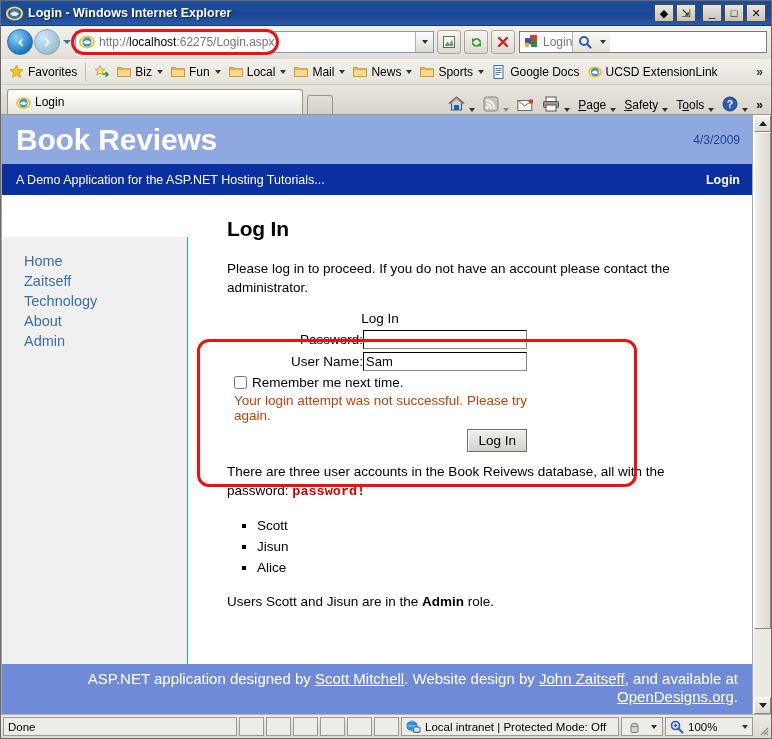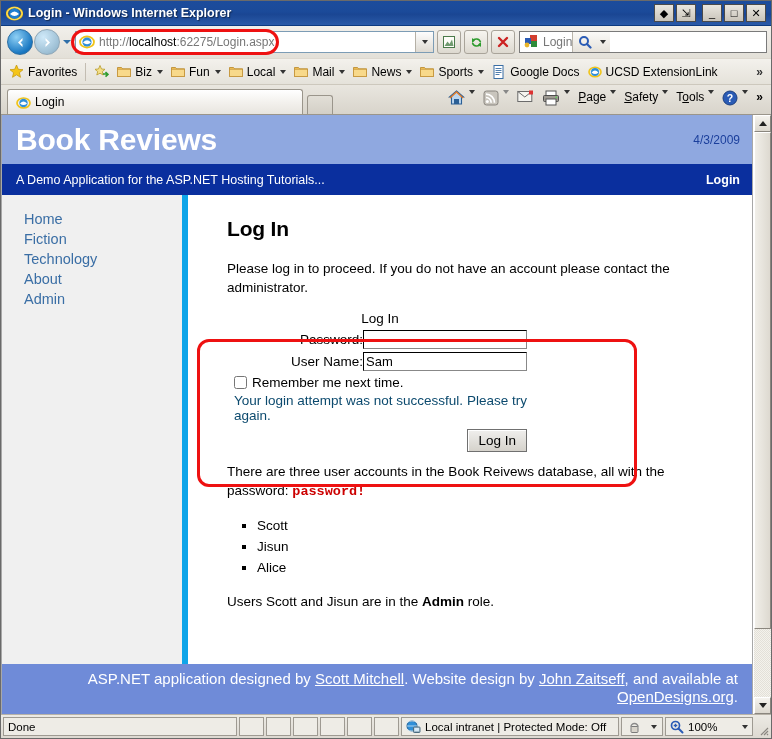--- a/index.html
+++ b/index.html
@@ -184,21 +184,21 @@
     background: linear-gradient(180deg,#e2dfd7,#d3cfc6);
     border: 1px solid #9a958b; border-bottom:none;
     border-radius: 3px 3px 0 0;
     margin-left: 4px;
   }
   #cmdbar {
     margin-left: auto; display:flex; align-items:center; height:26px; padding-right:4px; gap:0;
     font-size: 12px;
   }
   .cmd {
-    display:flex;align-items:flex-start;height:22px;padding:0 4px;white-space:nowrap;
+    display:flex;align-items:flex-end;height:22px;padding:0 4px;white-space:nowrap;
   }
   .cmd u { text-decoration: underline; }
   .cmd .tri { margin-left:4px; }
   .cmd .tri.gray { border-top-color:#888; }
 
   
   #viewport {
     flex: 1 1 auto;
     position: relative;
     background: #fff;
@@ -239,22 +239,23 @@
     display:flex;align-items:center;
     padding: 0 12px 0 14px;
   }
   #subbanner .tagline { color:#fff; font-size: 12.5px; }
   #subbanner .login-link { margin-left:auto; color:#fff; font-size:12.5px; font-weight:bold; }
 
   #body-area { flex: 1 1 auto; display:flex; min-height:0; }
   #sidebar {
     width: 186px; flex: 0 0 186px;
     background: #f0f0f0;
-    border-right: 6px solid #0ea5e9;
+    border-right: 1px solid #0ea5e9;
     padding: 14px 0 0 22px;
+    margin-top: 42px;
   }
   #sidebar .nav-link {
     display: block;
     color: #3a6ea5; font-size: 14.5px;
     line-height: 20px;
     text-decoration: none;
     margin-bottom: 0px;
   }
   #content {
     flex: 1 1 auto; background:#fff;
@@ -281,21 +282,21 @@
   .form-row input[type=text], .form-row input[type=password] {
     width: 164px; height: 19px;
     border: 1px solid #000; border-right-color:#888; border-bottom-color:#888;
     font-size: 13px; padding: 1px 2px;
     font-family:"Liberation Sans", sans-serif;
     background:#fff;
   }
   .cb-row { display:flex;align-items:center;margin: 4px 0 2px 1px; }
   .cb-row input { margin:0 5px 0 0; width:13px;height:13px; }
   .cb-row span { font-size:13.5px; }
-  .err { color:#0c4a6e; font-size:13.5px; margin: 3px 0 6px 1px; }
+  .err { color:#c2410c; font-size:13.5px; margin: 3px 0 6px 1px; }
   .btn-row { display:flex; justify-content:flex-end; }
   .login-btn {
     background: linear-gradient(180deg,#f0efed,#d5d2cb);
     border: 1px solid #707070;
     padding: 3px 10px;
     font-size: 13.5px;
     font-family:"Liberation Sans", sans-serif;
     box-shadow: inset 1px 1px 0 #fff;
   }
 
@@ -649,21 +650,21 @@
       </div>
 
       <div id="subbanner">
         <span class="tagline">A Demo Application for the ASP.NET Hosting Tutorials...</span>
         <span class="login-link">Login</span>
       </div>
 
       <div id="body-area">
         <div id="sidebar">
           <a class="nav-link" href="#">Home</a>
-          <a class="nav-link" href="#">Fiction</a>
+          <a class="nav-link" href="#">Zaitseff</a>
           <a class="nav-link" href="#">Technology</a>
           <a class="nav-link" href="#">About</a>
           <a class="nav-link" href="#">Admin</a>
         </div>
 
         <div id="content">
           <h1>Log In</h1>
           <p>Please log in to proceed. If you do not have an account please contact the administrator.</p>
 
           <div id="loginwidget">

